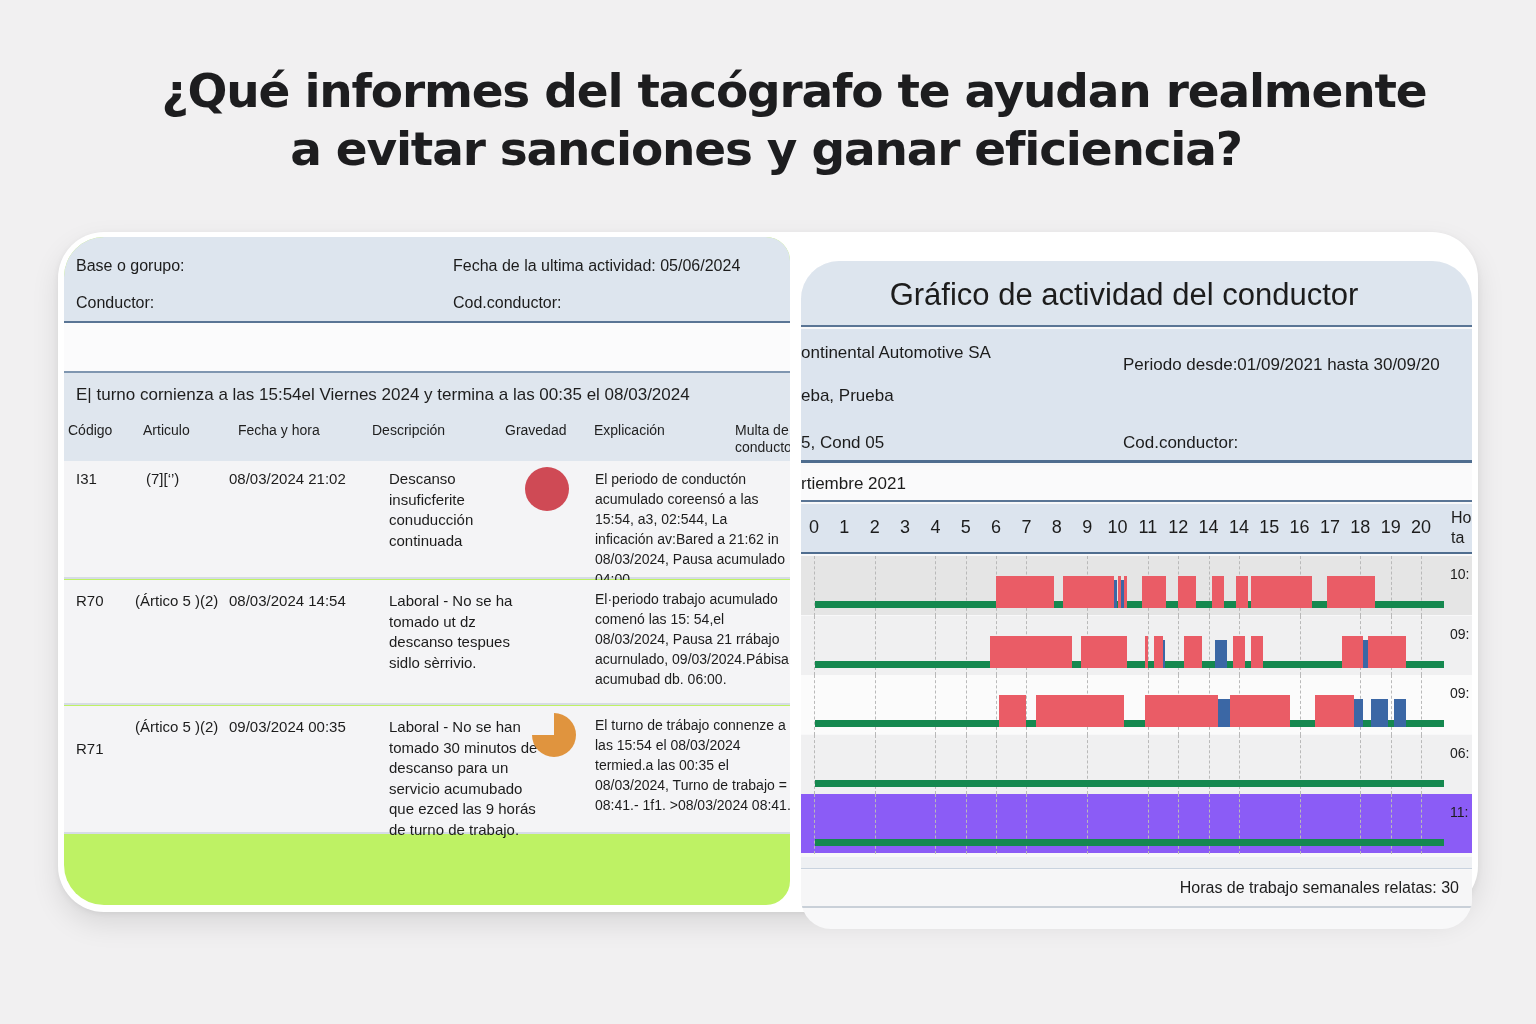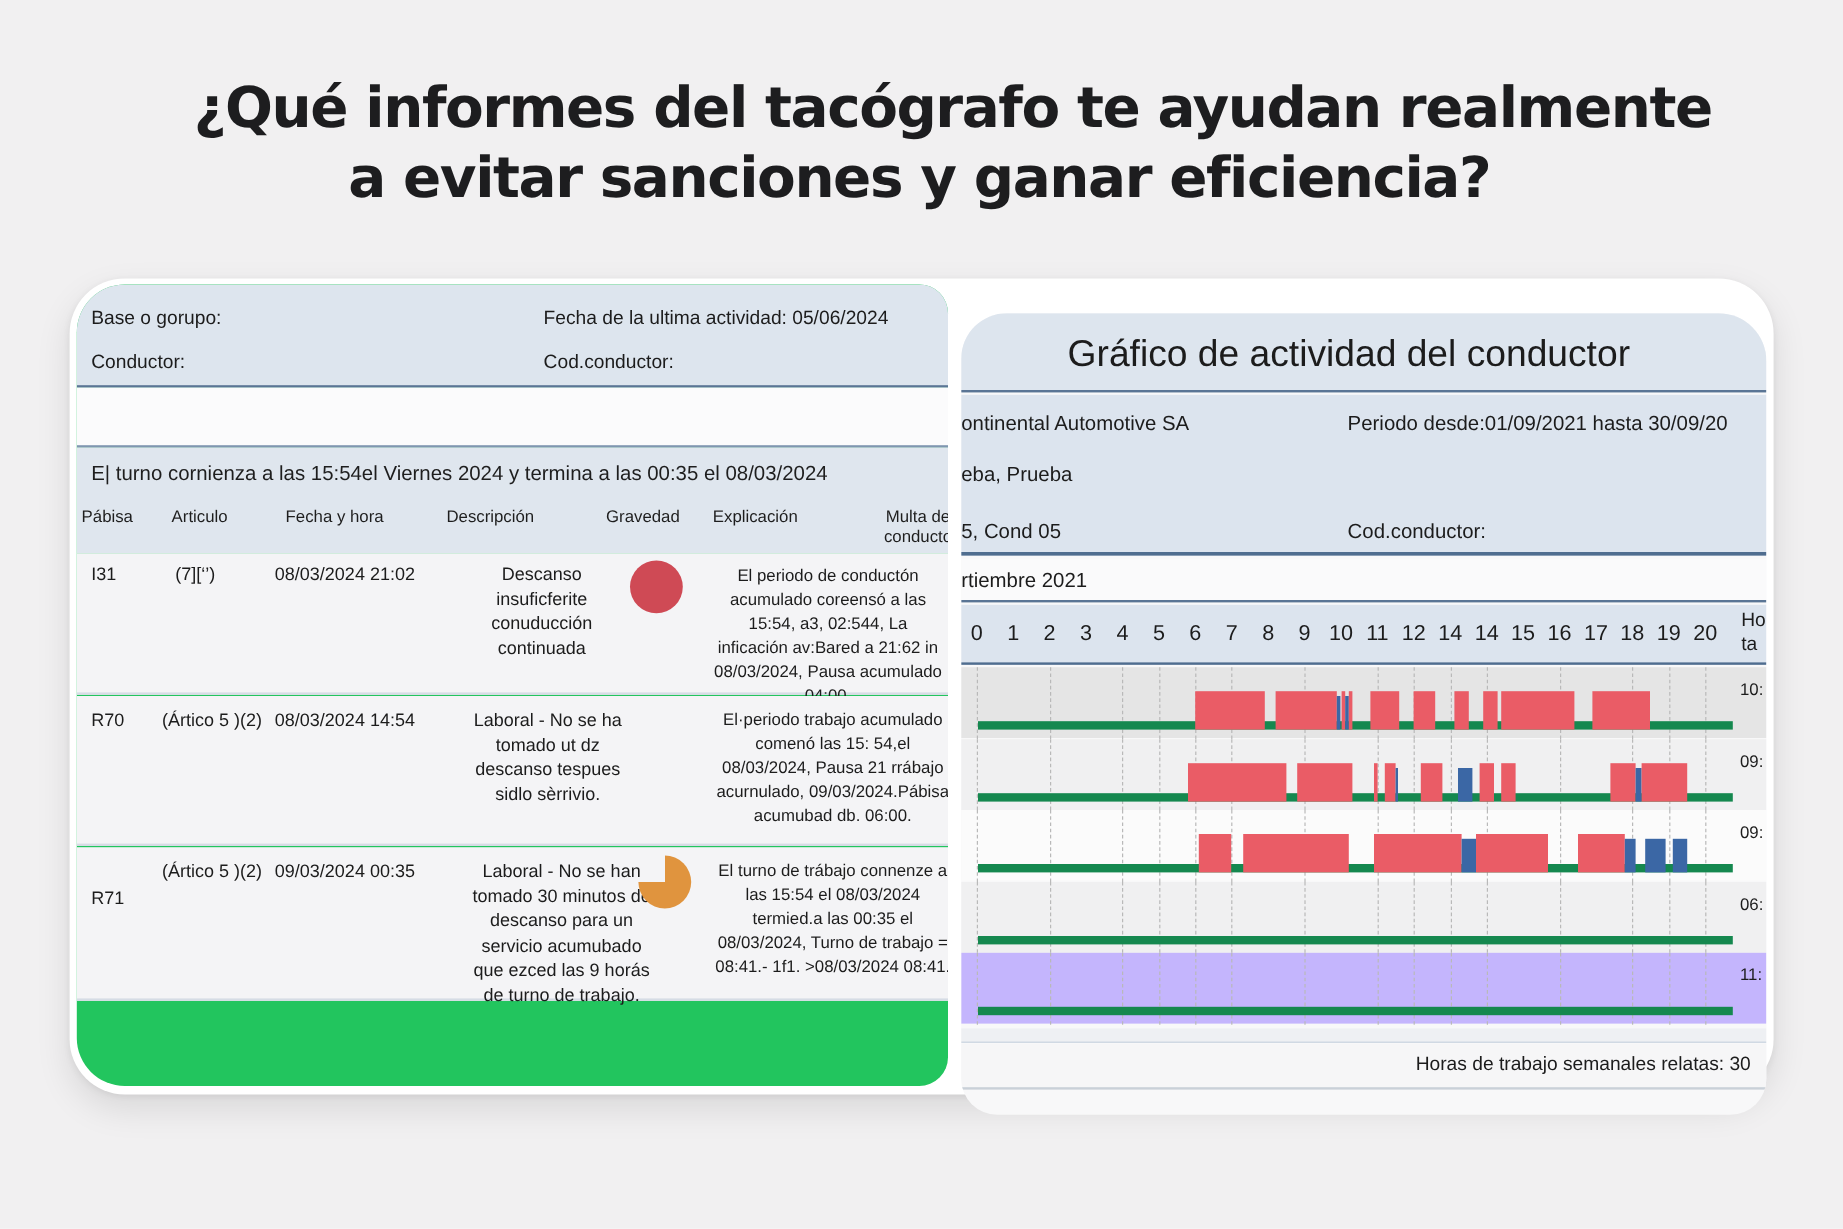--- a/index.html
+++ b/index.html
@@ -26,24 +26,23 @@
   .frame {
     position: absolute; left: 58px; top: 232px; width: 1420px; height: 680px;
     background: #ffffff;
     border-radius: 46px;
     box-shadow: 0 12px 28px rgba(0,0,0,0.10), 0 2px 6px rgba(0,0,0,0.06);
   }
 
   
   .left {
     position: absolute; left: 64px; top: 237px; width: 726px; height: 668px;
-    background: #22c55e;
+    background: #bef264;
     border-radius: 40px 24px 24px 40px;
     overflow: hidden;
-    text-align: center;
   }
   .left-head {
     position: absolute; left: 0; top: 0; width: 726px; height: 86px;
     background: #dde5ee;
     border-bottom: 2px solid #5a7595;
   }
   .kv { position: absolute; font-size: 16px; color: #1c1c1c; }
   .left-blank { position: absolute; left: 0; top: 86px; width: 726px; height: 50px; background: #fbfbfc; border-bottom: 2px solid #7f96b0; }
   .shift-band {
     position: absolute; left: 0; top: 136px; width: 726px; height: 88px;
@@ -100,21 +99,21 @@
   <div class="left-head"></div>
   <div class="kv" style="left:12px;top:20px;">Base o gorupo:</div>
   <div class="kv" style="left:389px;top:20px;">Fecha de la ultima actividad: 05/06/2024</div>
   <div class="kv" style="left:12px;top:57px;">Conductor:</div>
   <div class="kv" style="left:389px;top:57px;">Cod.conductor:</div>
   <div class="left-blank"></div>
 
   <div class="shift-band"></div>
   <div class="shift-title">E| turno cornienza a las 15:54el Viernes 2024 y termina a las 00:35 el 08/03/2024</div>
 
-  <div class="th" style="left:4px;">Pábisa</div>
+  <div class="th" style="left:4px;">Código</div>
   <div class="th" style="left:79px;">Articulo</div>
   <div class="th" style="left:174px;">Fecha y hora</div>
   <div class="th" style="left:308px;">Descripción</div>
   <div class="th" style="left:441px;">Gravedad</div>
   <div class="th" style="left:530px;">Explicación</div>
   <div class="th" style="left:671px;width:60px;">Multa de conducto</div>
 
   <div class="row" style="top:224px;height:118px;"></div>
   <div class="cell" style="left:12px;top:232px;">I31</div>
   <div class="cell" style="left:82px;top:232px;">(7][‘’)</div>
@@ -137,21 +136,21 @@
   <div class="cell" style="left:325px;top:480px;width:158px;">Laboral - No se han tomado 30 minutos de descanso para un servicio acumubado que ezced las 9 horás de turno de trabajo.</div>
   <div class="sev" style="left:468px;top:476px;width:44px;height:44px;background:conic-gradient(#e0943e 0 75%, transparent 75% 100%);"></div>
   <div class="cell small" style="left:531px;top:478px;width:198px;">El turno de trábajo connenze a las 15:54 el 08/03/2024 termied.a las 00:35 el 08/03/2024, Turno de trabajo = 08:41.- 1f1. &gt;08/03/2024 08:41.</div>
 </div>
 
 <div class="right">
   <div class="r-title-band"></div>
   <div class="r-title">Gráfico de actividad del conductor</div>
   <div class="r-info"></div>
   <div class="r-kv" style="left:0px;top:82px;">ontinental Automotive SA</div>
-  <div class="r-kv" style="left:322px;top:82px;">Periodo desde:01/09/2021 hasta 30/09/20</div>
+  <div class="r-kv" style="left:322px;top:94px;">Periodo desde:01/09/2021 hasta 30/09/20</div>
   <div class="r-kv" style="left:0px;top:125px;">eba, Prueba</div>
   <div class="r-kv" style="left:0px;top:172px;">5, Cond 05</div>
   <div class="r-kv" style="left:322px;top:172px;">Cod.conductor:</div>
   <div class="r-month-band"></div>
   <div class="r-kv" style="left:0px;top:213px;">rtiembre 2021</div>
 
   <div class="axis-band"></div>
   <div id="ticks">
       <div class="tick" style="left: 13px;">0</div>
       <div class="tick" style="left: 43.35px;">1</div>
@@ -280,21 +279,21 @@
         <div class="grid" style="left: 377.2px; top: 0px; height: 59.5px;"></div>
         <div class="grid" style="left: 407.55px; top: 0px; height: 59.5px;"></div>
         <div class="grid" style="left: 437.9px; top: 0px; height: 59.5px;"></div>
         <div class="grid" style="left: 498.6px; top: 0px; height: 59.5px;"></div>
         <div class="grid" style="left: 559.3px; top: 0px; height: 59.5px;"></div>
         <div class="grid" style="left: 589.65px; top: 0px; height: 59.5px;"></div>
         <div class="grid" style="left: 620px; top: 0px; height: 59.5px;"></div>
         <div class="base" style="top: 45px;"></div>
         <div class="rowlabel" style="top: 10px;">06:</div>
       </div>
-      <div class="chart-row" style="top: 533px; background: #c4b5fd;">
+      <div class="chart-row" style="top: 533px; background: #8b5cf6;">
         <div class="grid" style="left: 13px; top: 0px; height: 59.5px;"></div>
         <div class="grid" style="left: 73.7px; top: 0px; height: 59.5px;"></div>
         <div class="grid" style="left: 134.4px; top: 0px; height: 59.5px;"></div>
         <div class="grid" style="left: 164.75px; top: 0px; height: 59.5px;"></div>
         <div class="grid" style="left: 195.1px; top: 0px; height: 59.5px;"></div>
         <div class="grid" style="left: 225.45px; top: 0px; height: 59.5px;"></div>
         <div class="grid" style="left: 286.15px; top: 0px; height: 59.5px;"></div>
         <div class="grid" style="left: 346.85px; top: 0px; height: 59.5px;"></div>
         <div class="grid" style="left: 377.2px; top: 0px; height: 59.5px;"></div>
         <div class="grid" style="left: 407.55px; top: 0px; height: 59.5px;"></div>

